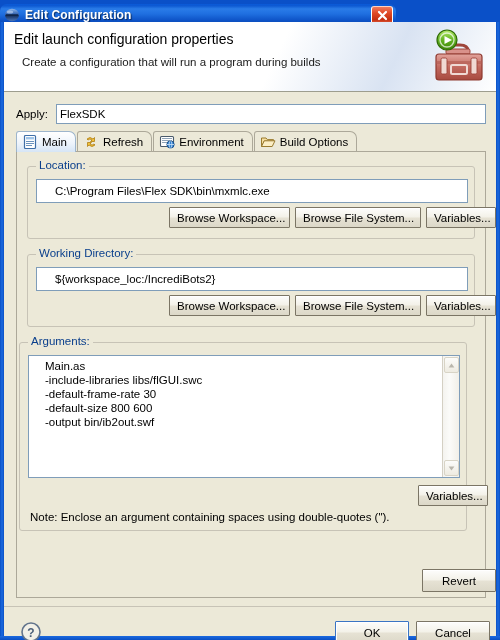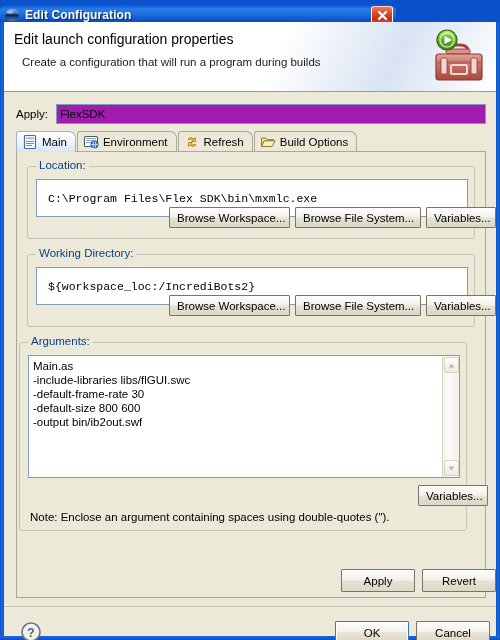--- a/index.html
+++ b/index.html
@@ -113,21 +113,21 @@
     display: flex; align-items: center;
   }
   #name-label {
     font-size: 11.5px; color: #000;
     margin-right: 8px;
   }
   #name-input {
     flex: 1;
     height: 20px;
     border: 1px solid #7f9db9;
-    background: #a21caf;
+    background: #ffffff;
     font-family: "Liberation Sans", sans-serif;
     font-size: 11.5px;
     color: #000;
     padding: 1px 3px;
     outline: none;
   }
 
   
   #tabstrip {
     position: absolute;
@@ -182,27 +182,27 @@
     position: absolute;
     top: -8px; left: 8px;
     background: #ece9d8;
     padding: 0 3px;
     font-size: 11.5px;
     color: #0a3f8c;
     white-space: nowrap;
   }
   .field {
     position: absolute;
-    height: 38px;
+    height: 24px;
     border: 1px solid #7f9db9;
     background: #ffffff;
-    font-family: Liberation Mono, monospace;
-    font-size: 11.5px;
-    color: #000;
-    padding: 1px 11px;
+    font-family: Liberation Sans, sans-serif;
+    font-size: 11.5px;
+    color: #000;
+    padding: 1px 18px;
     outline: none;
   }
 
   
   .btn {
     height: 21px;
     background: linear-gradient(180deg,#fdfdfc 0%, #f3f1e8 48%, #e6e2d4 52%, #dcd8c8 100%);
     border: 1px solid #7b7565;
     border-radius: 1px;
     font-family: "Liberation Sans", sans-serif;
@@ -231,21 +231,21 @@
     left: 0; top: 0;
     width: calc(100% - 17px);
     height: 100%;
     border: none;
     resize: none;
     outline: none;
     font-family: "Liberation Sans", sans-serif;
     font-size: 11.5px;
     line-height: 14px;
     color: #000;
-    padding: 3px 4px;
+    padding: 3px 16px;
     background: transparent;
     overflow: hidden;
     white-space: pre;
   }
   #args-scroll {
     position: absolute;
     right: 0; top: 0;
     width: 17px; height: 100%;
     background: linear-gradient(90deg,#f4f3ef 0%, #fbfbf9 40%, #f1efe8 100%);
     border-left: 1px solid #d4d0c4;
@@ -363,37 +363,37 @@
             <rect x="2.5" y="1.5" width="11" height="13" rx="1" fill="#ffffff" stroke="#3f6fa8" stroke-width="1.2"></rect>
             <rect x="4" y="3" width="8" height="2.4" fill="#9fc4e8"></rect>
             <path d="M4 7.5 h8 M4 9.5 h8 M4 11.5 h6" stroke="#6a92bd" stroke-width="1" fill="none"></path>
           </svg>
         </span>
         <span>Main</span>
       </div>
       <div class="tab">
         <span class="tab-ico">
           <svg width="16" height="16" viewBox="0 0 16 16">
+            <path d="M4 5 q3 -3 6 0 l1.5 -1.5 v4 h-4 l1.5 -1.5 q-2.2 -2 -4 0 z" fill="#f2c23a" stroke="#b07d12" stroke-width="0.8"></path>
+            <path d="M12 11 q-3 3 -6 0 l-1.5 1.5 v-4 h4 l-1.5 1.5 q2.2 2 4 0 z" fill="#f2c23a" stroke="#b07d12" stroke-width="0.8"></path>
+          </svg>
+        </span>
+        <span>Refresh</span>
+      </div>
+      <div class="tab">
+        <span class="tab-ico">
+          <svg width="16" height="16" viewBox="0 0 16 16">
             <rect x="1.5" y="2.5" width="13" height="10" rx="1" fill="#ffffff" stroke="#4a5a6a" stroke-width="1.1"></rect>
             <path d="M3 4.5 h10 M3 6.5 h10 M3 8.5 h7" stroke="#8fa3b7" stroke-width="1"></path>
             <circle cx="11.5" cy="10.5" r="3.6" fill="#2f7fd0" stroke="#1b548f" stroke-width="1"></circle>
             <ellipse cx="11.5" cy="10.5" rx="1.4" ry="3.6" fill="none" stroke="#cfe4f7" stroke-width="0.8"></ellipse>
             <path d="M8 10.5 h7" stroke="#cfe4f7" stroke-width="0.8"></path>
           </svg>
         </span>
         <span>Environment</span>
-      </div>
-      <div class="tab">
-        <span class="tab-ico">
-          <svg width="16" height="16" viewBox="0 0 16 16">
-            <path d="M4 5 q3 -3 6 0 l1.5 -1.5 v4 h-4 l1.5 -1.5 q-2.2 -2 -4 0 z" fill="#f2c23a" stroke="#b07d12" stroke-width="0.8"></path>
-            <path d="M12 11 q-3 3 -6 0 l-1.5 1.5 v-4 h4 l-1.5 1.5 q2.2 2 4 0 z" fill="#f2c23a" stroke="#b07d12" stroke-width="0.8"></path>
-          </svg>
-        </span>
-        <span>Refresh</span>
       </div>
       <div class="tab">
         <span class="tab-ico">
           <svg width="16" height="16" viewBox="0 0 16 16">
             <path d="M1.5 12.5 V4 h4.5 l1.4 1.6 h6.1 v1.4 H4.2 L1.5 12.5 z" fill="#f6dfa0" stroke="#9a7b2f" stroke-width="1"></path>
             <path d="M1.5 12.5 L4.3 6.8 H15 l-2.8 5.7 z" fill="#fbeec4" stroke="#9a7b2f" stroke-width="1"></path>
           </svg>
         </span>
         <span>Build Options</span>
       </div>
@@ -435,21 +435,20 @@
               <svg width="7" height="5" viewBox="0 0 7 5">
                   <path d="M3.5 4.4 L0.6 0.6 H6.4 Z" fill="#b9b6ac"></path>
                 </svg>
             </div>
           </div>
         </div>
         <button class="btn btn-abs" style="left:398px; top:142px; width:70px;">Variables...</button>
         <div id="note" style="left:10px; top:168px;">Note: Enclose an argument containing spaces using double-quotes (").</div>
       </div>
 
-      <button class="btn btn-abs" style="left:324px; top:417px; width:74px; height:23px;">Apply</button>
       <button class="btn btn-abs" style="left:405px; top:417px; width:74px; height:23px;">Revert</button>
     </div>
 
     <div id="bottombar">
       <div id="help-icon">
         <svg width="22" height="22" viewBox="0 0 22 22">
           <circle cx="11" cy="11" r="9" fill="#f2f0e7" stroke="#62748c" stroke-width="1.6"></circle>
           <text x="11" y="15.5" text-anchor="middle" font-family="Liberation Sans, sans-serif" font-size="12" font-weight="bold" fill="#4c607a">?</text>
         </svg>
       </div>

